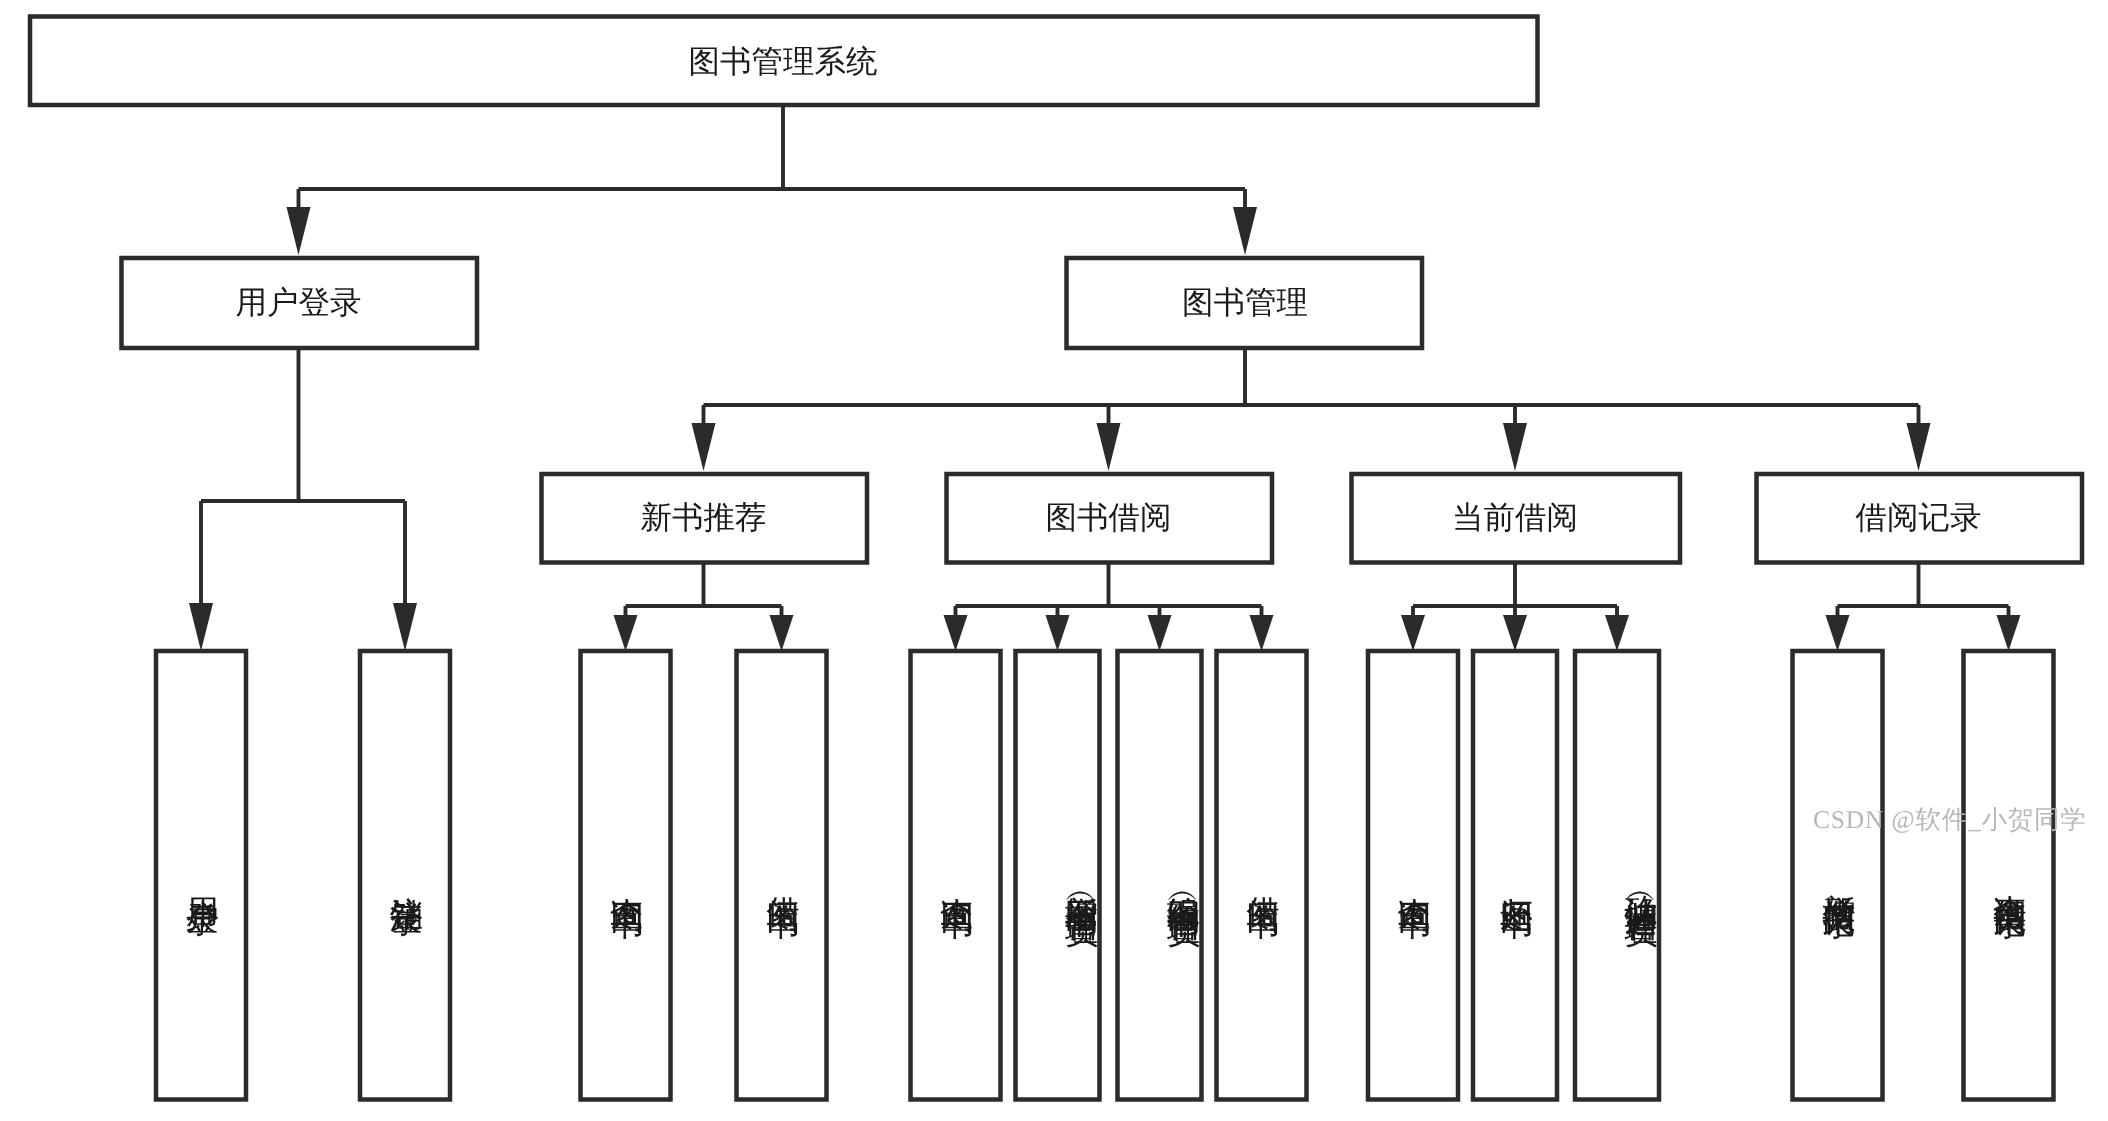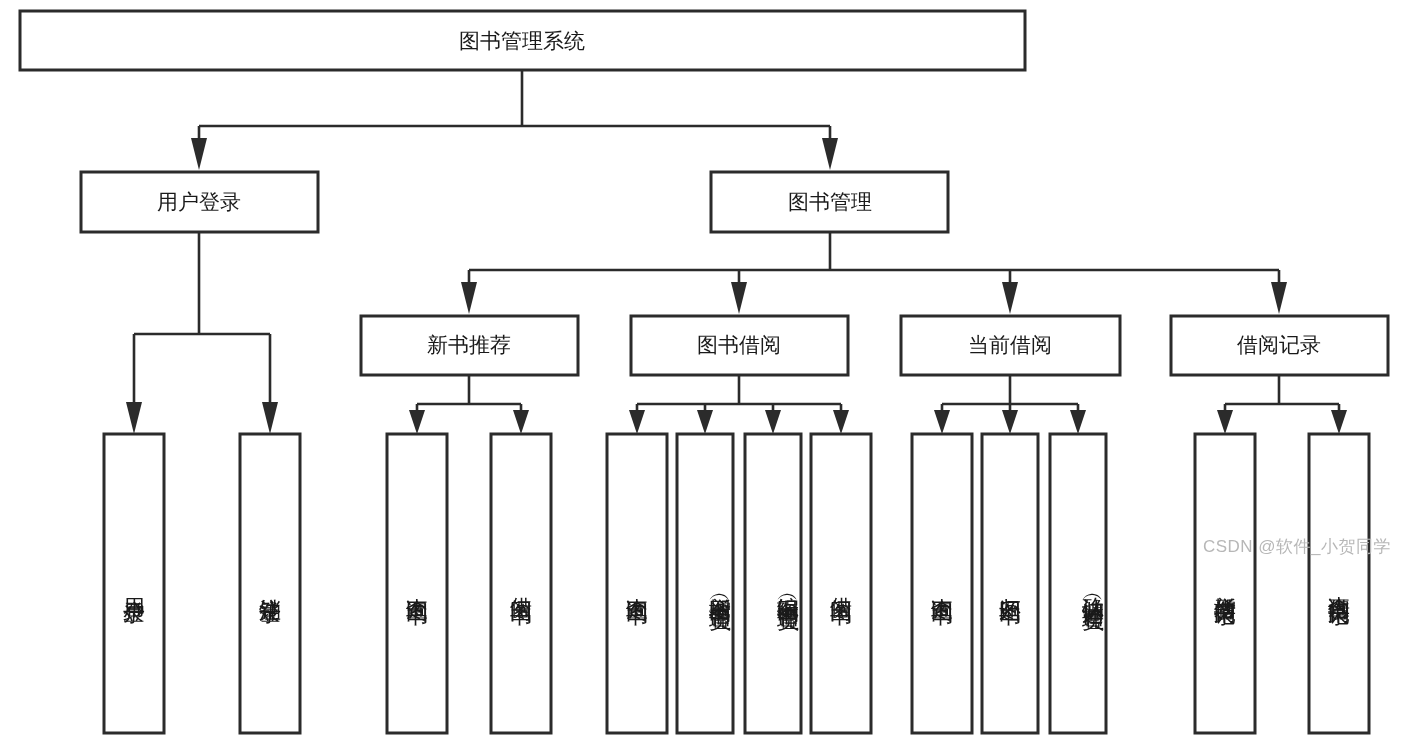--- a/index.html
+++ b/index.html
@@ -61,21 +61,21 @@
     line-height: 1.18;
     letter-spacing: 2px;
     color: #1a1a1a;
     pointer-events: none;
     white-space: nowrap;
   }
   .watermark {
     position: absolute;
     right: 14px;
     bottom: 6px;
-    font-family: Liberation Sans, sans-serif;
+    font-family: Liberation Serif, serif;
     font-size: 17px;
     color: #b7b7b7;
     letter-spacing: 0.5px;
     white-space: nowrap;
   }
 </style>
 </head>
 <body>
 
 <div id="diagram-root">

